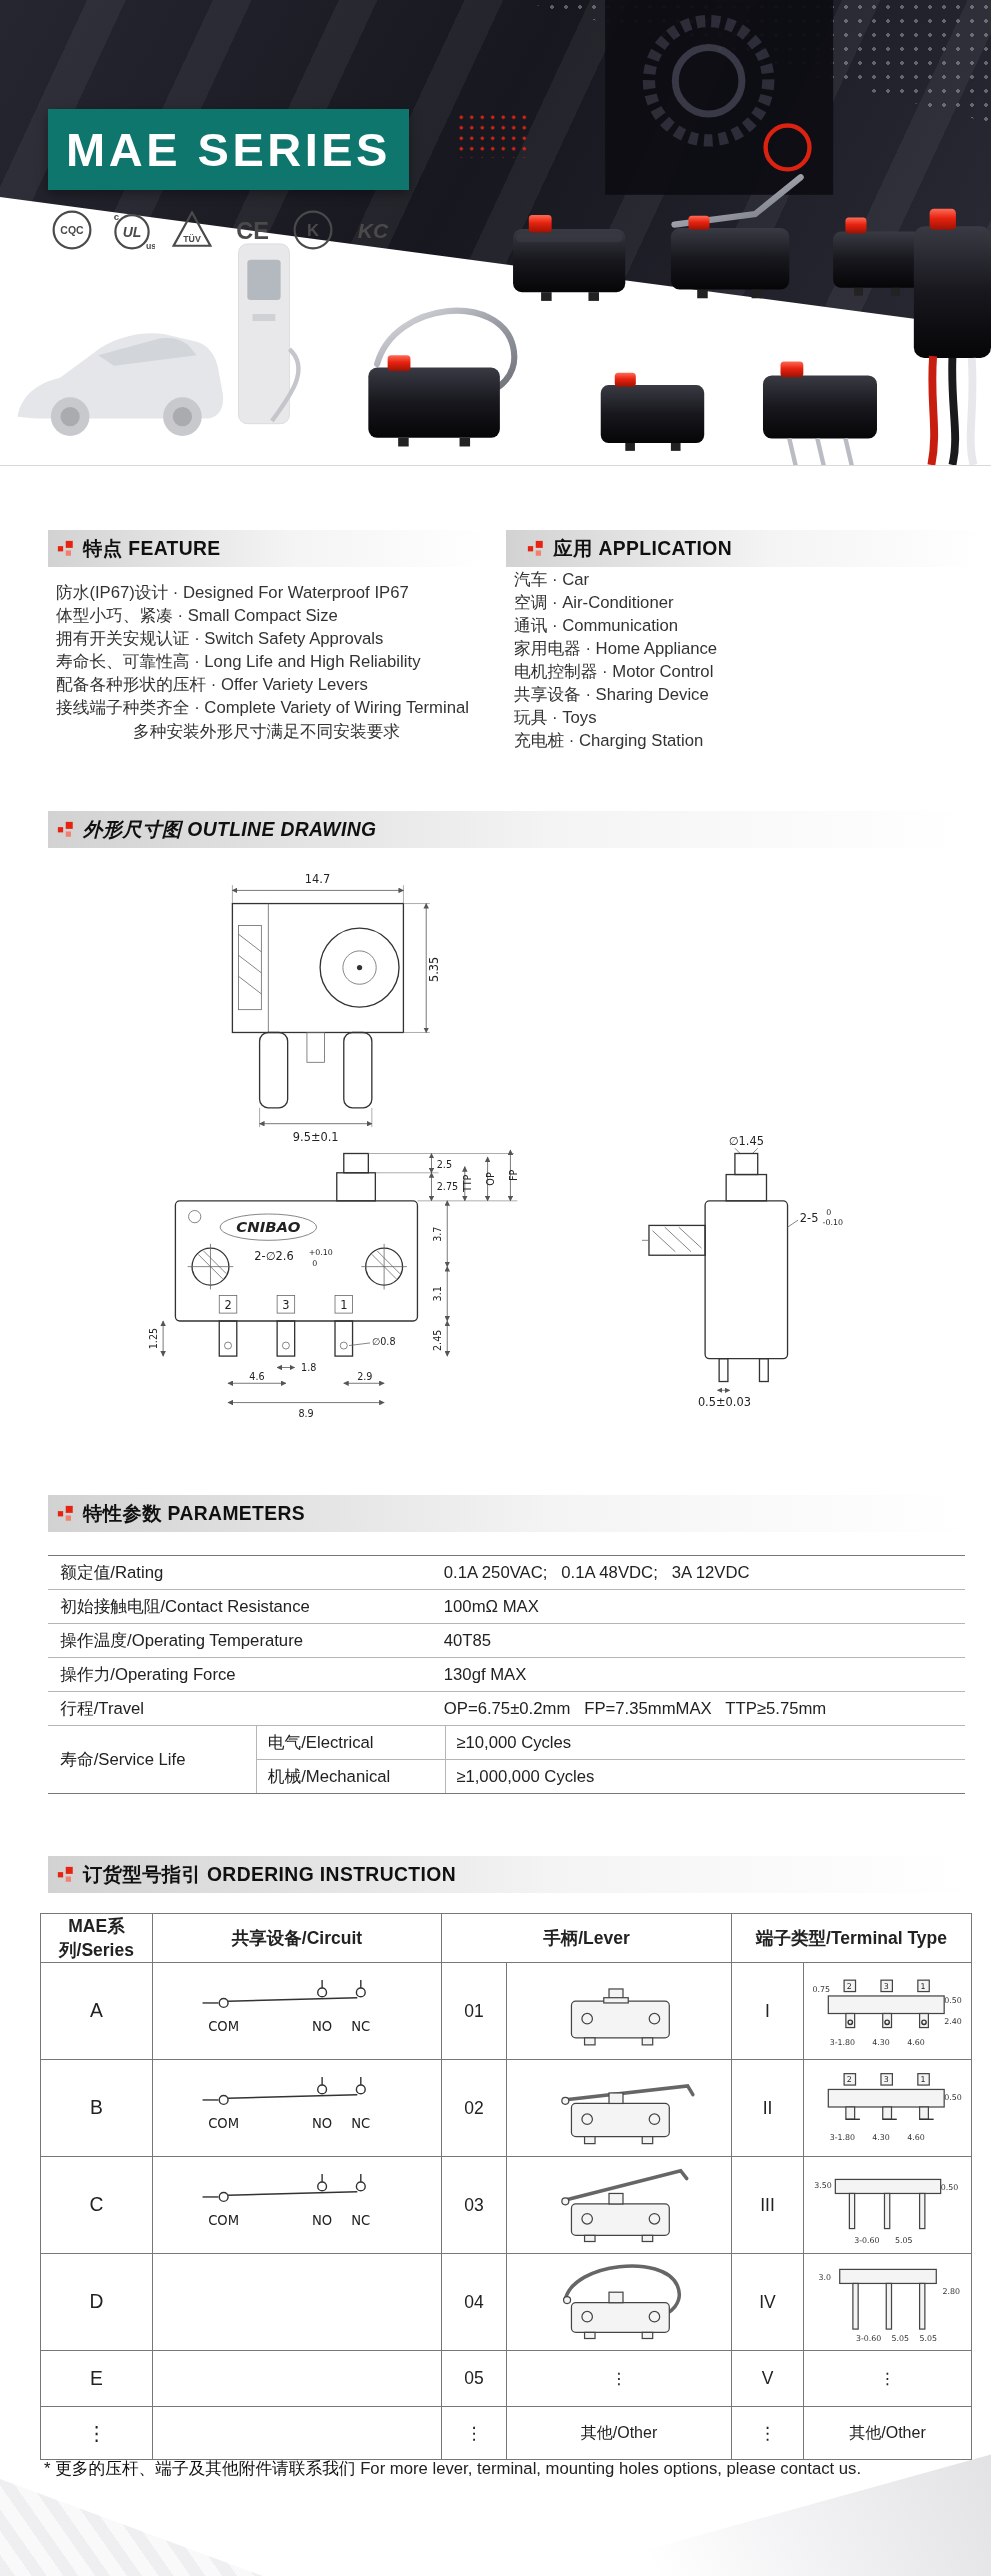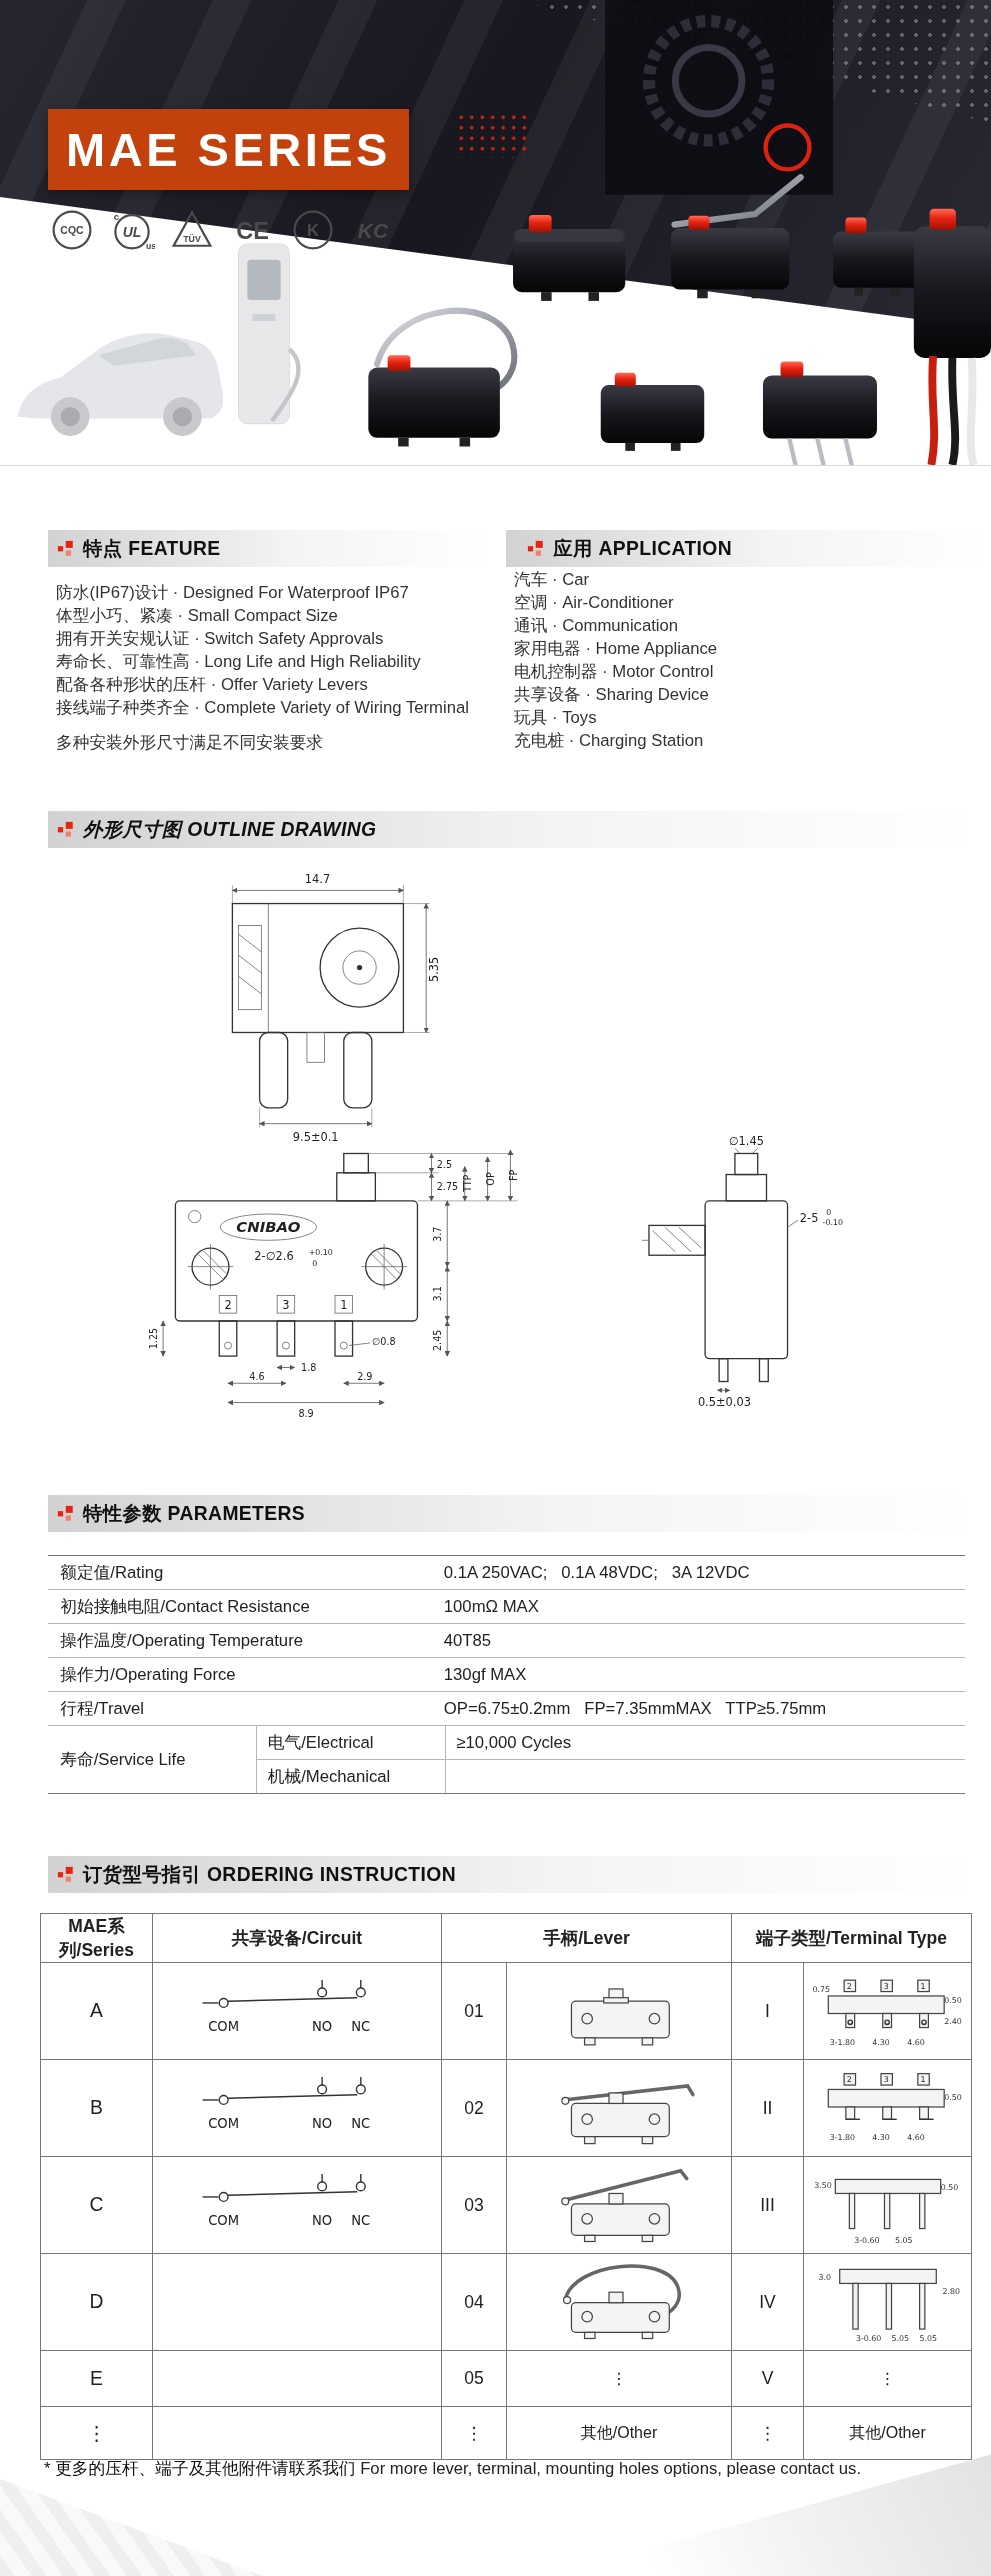--- a/index.html
+++ b/index.html
@@ -10,36 +10,36 @@
   .hero{position:absolute;top:0;left:0;width:991px;height:465px;background:#fff;overflow:hidden;border-bottom:0.9px solid #d8d8d8;}
   .hero-dark{position:absolute;inset:0;background:linear-gradient(120deg,#262631 0%,#17171f 45%,#2c2c38 100%);
     clip-path:polygon(0 0,991px 0,991px 329px,562px 272px,0 197px);}
   .hero-dark::after{content:"";position:absolute;inset:0;
     background:repeating-linear-gradient(115deg,transparent 0 79px,rgba(255,255,255,.05) 79px 114px);}
   .dots-tr{position:absolute;top:0;right:0;width:474px;height:123px;
     background-image:radial-gradient(circle,rgba(210,210,220,.38) 1.8px,transparent 2.1px);
     background-size:14px 14px;clip-path:polygon(0 0,100% 0,100% 100%);}
   .dots-red{position:absolute;left:456px;top:112px;width:74px;height:46px;
     background-image:radial-gradient(circle,#e62310 1.8px,transparent 2px);background-size:10.5px 10.5px;opacity:.9;}
-  .title-box{position:absolute;left:48px;top:109px;width:361px;height:81px;background:#c2410c;
+  .title-box{position:absolute;left:48px;top:109px;width:361px;height:81px;background:#0f766e;
     display:flex;align-items:center;justify-content:center;box-shadow:0 4.4px 10.5px rgba(0,0,0,.35);}
   .title-box span{color:#fff;font-size:47px;font-weight:bold;letter-spacing:3.5px;}
   .certs{position:absolute;left:51px;top:209px;display:flex;align-items:center;gap:16px;}
   .certs svg text{fill:#4a4a4a;}
   .hero-art{position:absolute;inset:0;width:991px;height:465px;}
 
   
   .band{position:absolute;height:37px;background:linear-gradient(to right,#d2d2d2,#f4f4f4 55%,#ffffff);
     display:flex;align-items:center;gap:8.8px;padding-left:8.8px;}
   .band h2{margin:0;font-size:19.3px;font-weight:bold;color:#101010;letter-spacing:0.4px;}
 
   
   .plist{position:absolute;list-style:none;margin:0;padding:0;font-size:16.7px;line-height:23px;color:#333;}
   .plist li{white-space:pre-wrap;}
-  .plist li.gap{margin-top:12px;}
+  .plist li.gap{margin-top:1px;text-align:center;}
 
   
   .ol{position:absolute;left:0;top:864px;}
   .ol text{font-family:"DejaVu Sans",sans-serif;fill:#222;}
   .t13{font-size:13px;} .t11{font-size:11px;} .t9{font-size:9px;}
   .mid{text-anchor:middle;}
   .ln{stroke:#333;stroke-width:1.5;fill:none;}
   .th{stroke:#666;stroke-width:.9;fill:none;}
   .dim{stroke:#555;stroke-width:.9;fill:none;marker-start:url(#ar);marker-end:url(#ar);}
   .ext{stroke:#888;stroke-width:.8;fill:none;}
@@ -429,20 +429,21 @@
     </div>
     <div class="p-row p-service">
       <div class="p-label svc">寿命/Service Life</div>
       <div class="p-subs">
         <div class="p-sub">
           <div class="p-sub-label">电气/Electrical</div>
           <div class="p-value">≥10,000 Cycles</div>
         </div>
         <div class="p-sub">
           <div class="p-sub-label">机械/Mechanical</div>
+          <div class="p-value">≥1,000,000 Cycles</div>
         </div>
       </div>
     </div>
   </div>
 
   <div class="band" style="top:1856px;left:48px;width:917px;">
     <svg width="17.5" height="17.5" viewBox="0 0 20 20">
       <rect x="1" y="7" width="6" height="6" fill="#e62310"></rect>
         <rect x="10" y="1" width="8" height="8" fill="#e62310"></rect>
         <rect x="10" y="12" width="6" height="6" fill="#f08070"></rect>

